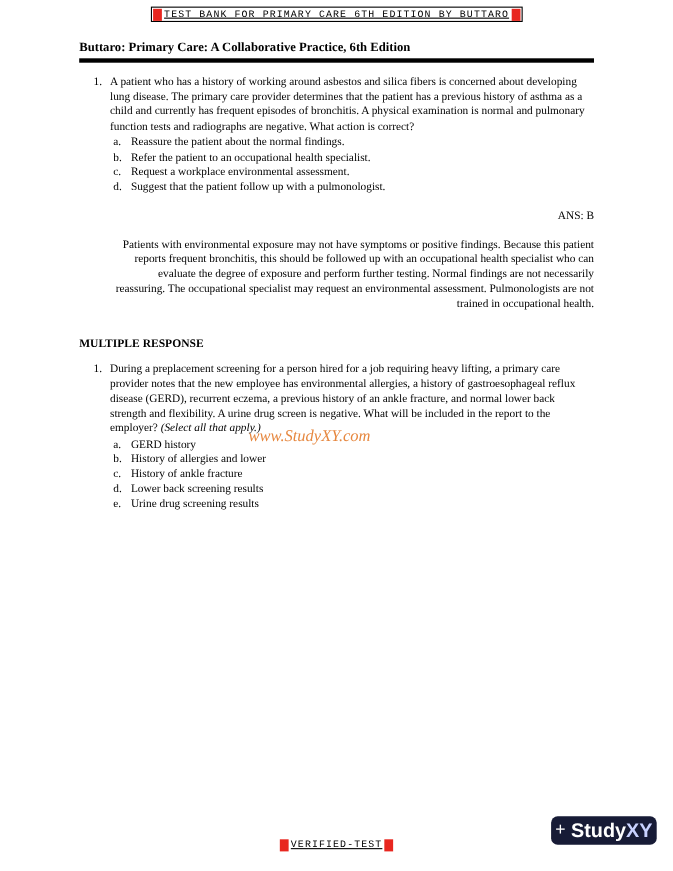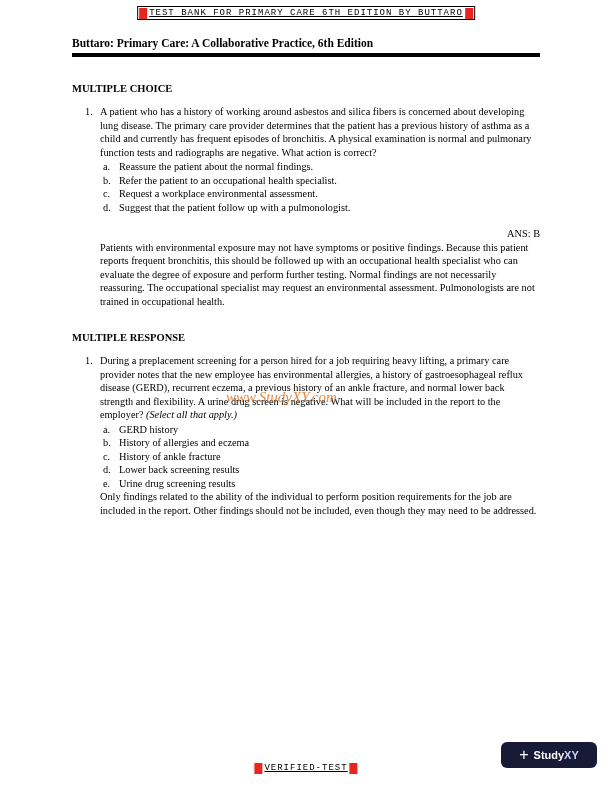--- a/index.html
+++ b/index.html
@@ -58,21 +58,21 @@
     margin-left: 13px;
     font-size: 10.3px;
     line-height: 13.5px;
   }
   .q-num { width: 15px; flex: 0 0 15px; }
   .q-body { flex: 1; }
   .options { margin-top: 1px; margin-left: 3px; }
   .opt { display: flex; }
   .opt-letter { width: 16px; flex: 0 0 16px; }
   .answer-line { margin-top: 13px; text-align: right; }
-  .rationale { margin-top: 0px; }
+  .rationale { margin-top: 12px; text-align: right; }
   .stem .italic { font-style: italic; }
   
   .watermark {
     position: absolute;
     left: 226px;
     top: 389px;
     font-size: 15px;
     font-style: italic;
     color: #e06a10;
     opacity: 0.8;
@@ -93,40 +93,39 @@
     justify-content: center;
     gap: 5px;
     font-family: "Liberation Sans", sans-serif;
   }
   .logo-plus {
     color: #ffffff;
     font-size: 16px;
     font-weight: 400;
     line-height: 1;
   }
-  .logo-text { color: #ffffff; font-size: 11px; font-weight: 700; }
+  .logo-text { color: #ffffff; font-size: 18px; font-weight: 700; }
   .logo-text .xy { color: #c9d2ff; }
 </style>
 </head>
 <body>
 
 <div class="page">
 
   <div class="banner top">
     <span class="red-block"></span>
     <span class="banner-text">TEST BANK FOR PRIMARY CARE 6TH EDITION BY BUTTARO</span>
     <span class="red-block"></span>
   </div>
 
   <div class="content">
 
     <div class="doc-title">Buttaro: Primary Care: A Collaborative Practice, 6th Edition</div>
     <div class="thick-rule"></div>
 
-    <div class="section-title">MULTIPLE CHOICE</div>
 
     <div class="question">
       <div class="q-num">1.</div>
       <div class="q-body">
         <div class="stem">
           <span>A patient who has a history of working around asbestos and silica fibers is concerned about developing lung disease. The primary care provider determines that the patient has a previous history of asthma as a child and currently has frequent episodes of bronchitis. A physical examination is normal and pulmonary function tests and radiographs are negative. What action is correct?</span>
         </div>
         <div class="options">
           <div class="opt">
             <span class="opt-letter">a.</span>
@@ -158,36 +157,35 @@
         <div class="stem">
           <span>During a preplacement screening for a person hired for a job requiring heavy lifting, a primary care provider notes that the new employee has environmental allergies, a history of gastroesophageal reflux disease (GERD), recurrent eczema, a previous history of an ankle fracture, and normal lower back strength and flexibility. A urine drug screen is negative. What will be included in the report to the employer? </span><span class="italic">(Select all that apply.)</span>
         </div>
         <div class="options">
           <div class="opt">
             <span class="opt-letter">a.</span>
             <span>GERD history</span>
           </div>
           <div class="opt">
             <span class="opt-letter">b.</span>
-            <span>History of allergies and eczema</span>
+            <span>History of allergies and lower</span>
           </div>
           <div class="opt">
             <span class="opt-letter">c.</span>
             <span>History of ankle fracture</span>
           </div>
           <div class="opt">
             <span class="opt-letter">d.</span>
             <span>Lower back screening results</span>
           </div>
           <div class="opt">
             <span class="opt-letter">e.</span>
             <span>Urine drug screening results</span>
           </div>
         </div>
-        <div class="rationale">Only findings related to the ability of the individual to perform position requirements for the job are included in the report. Other findings should not be included, even though they may need to be addressed.</div>
       </div>
     </div>
 
   </div>
 
   <div class="watermark">www.StudyXY.com</div>
 
   <div class="logo-badge">
     <span class="logo-plus">+</span>
     <span class="logo-text"><span>Study</span><span class="xy">XY</span></span>

